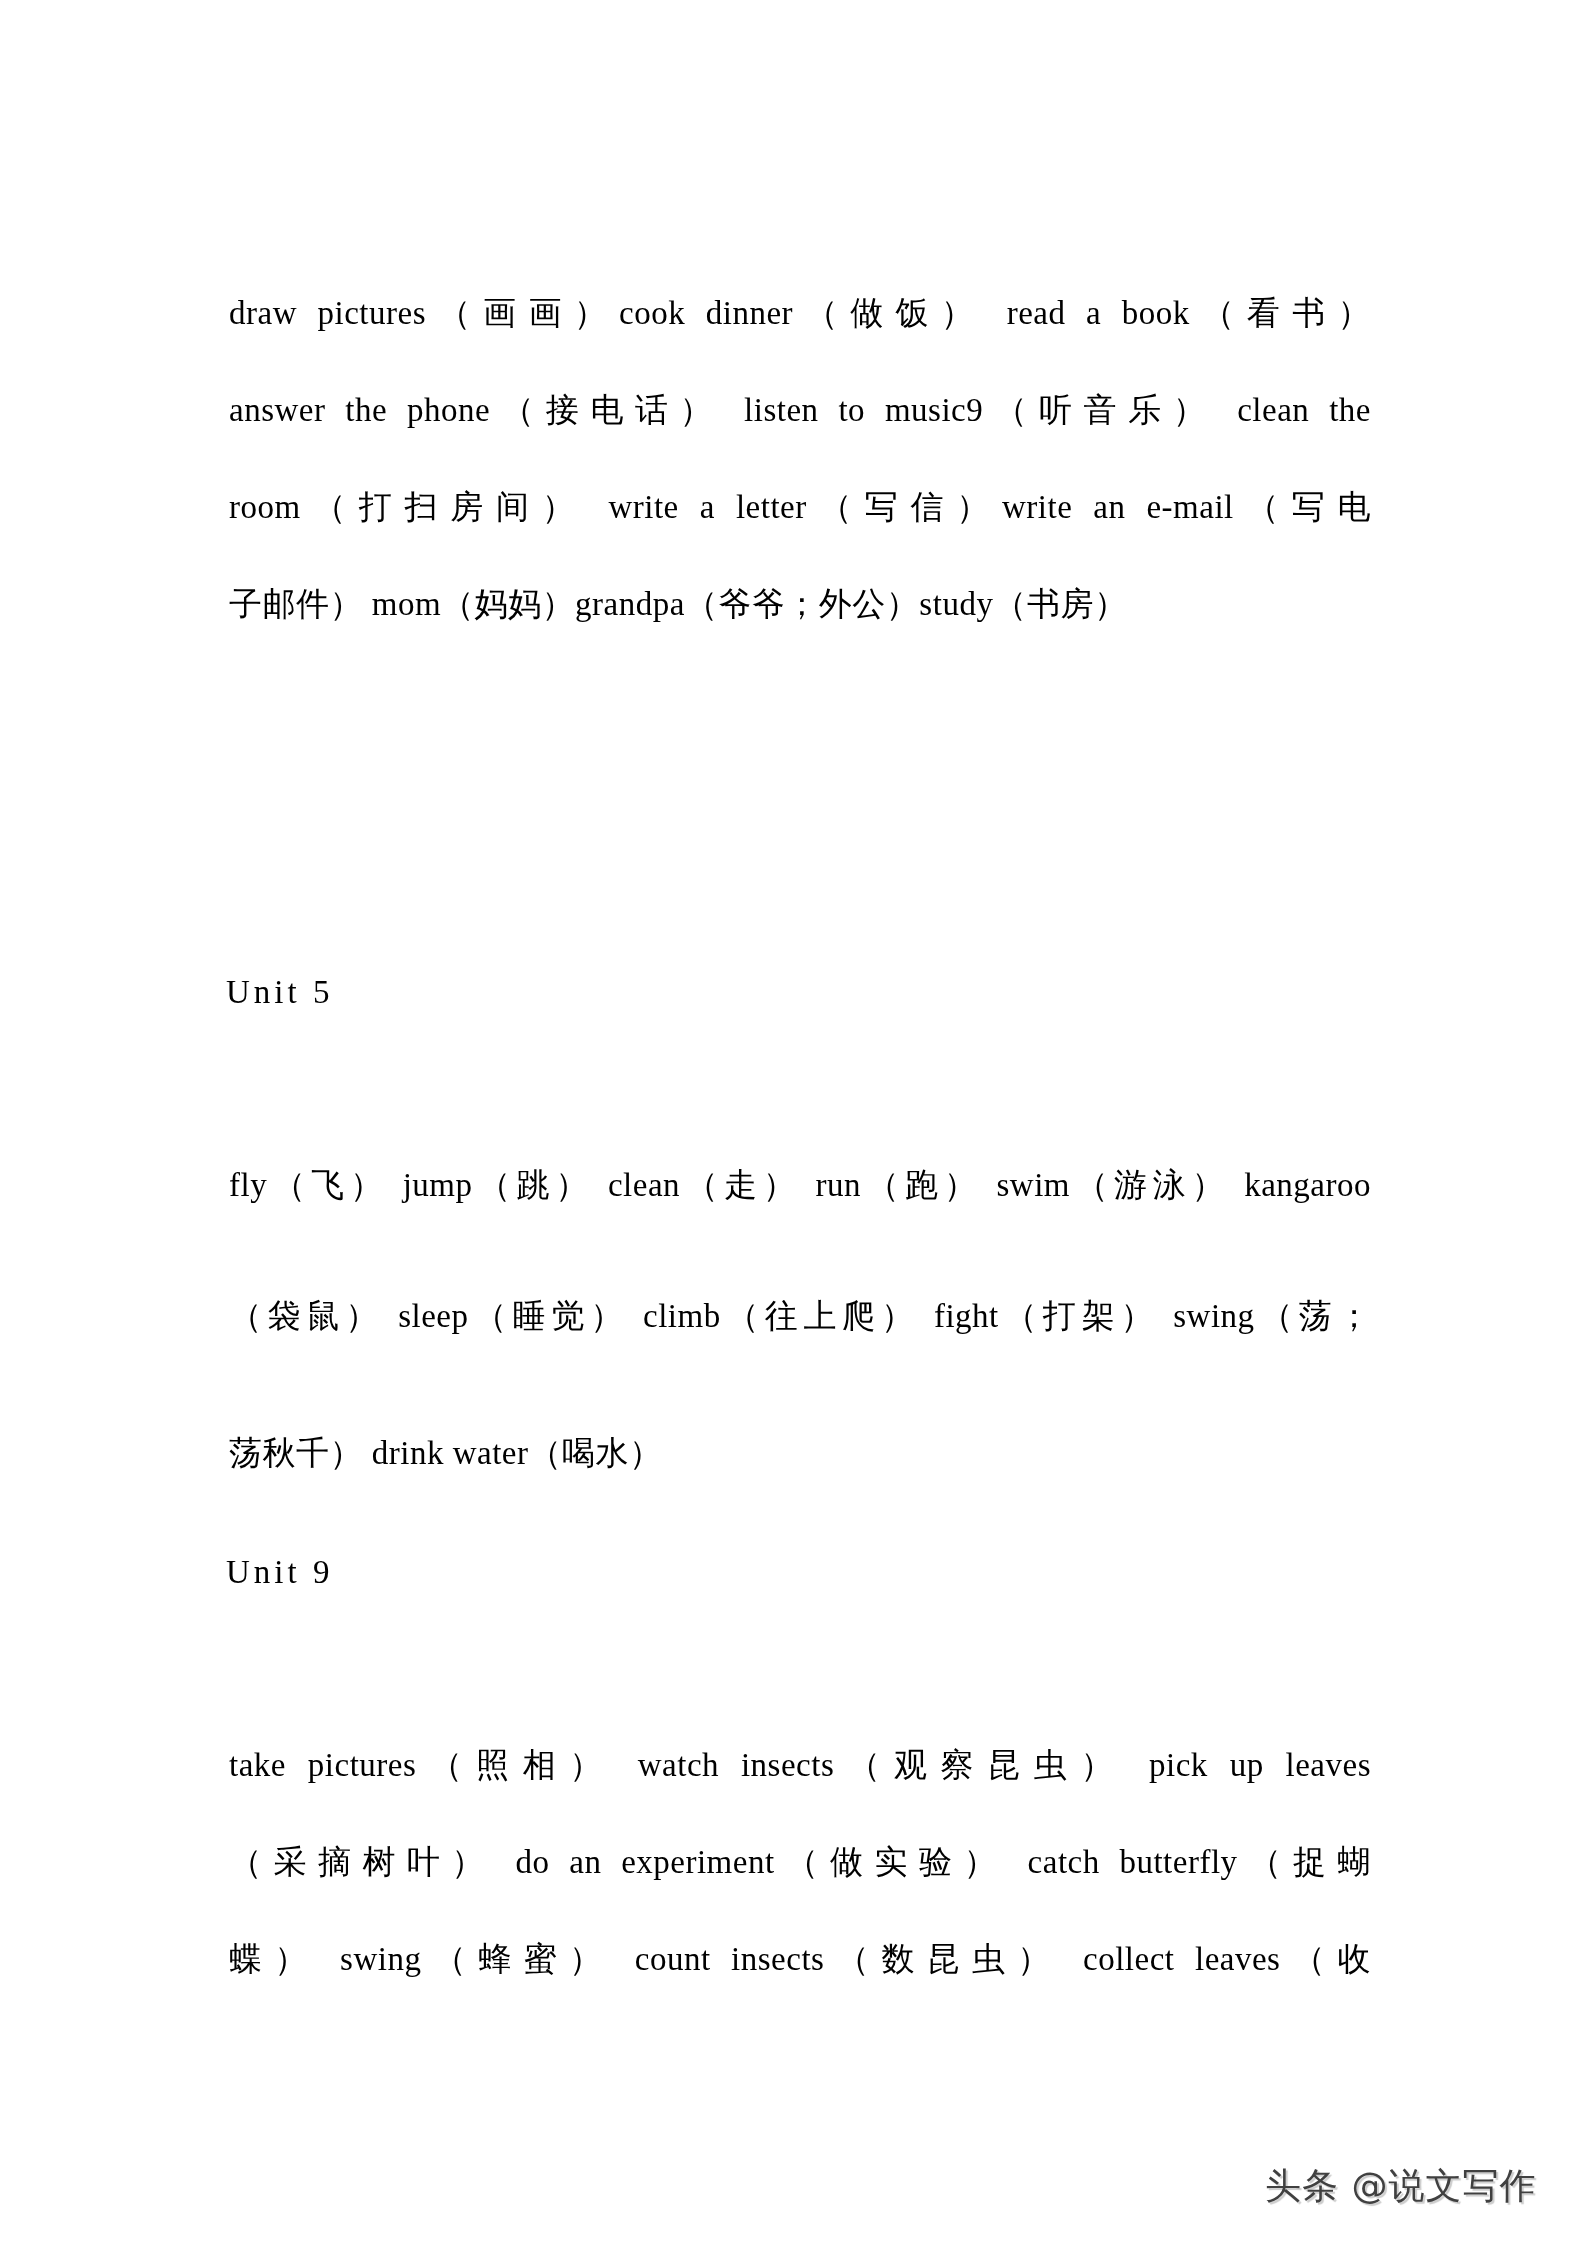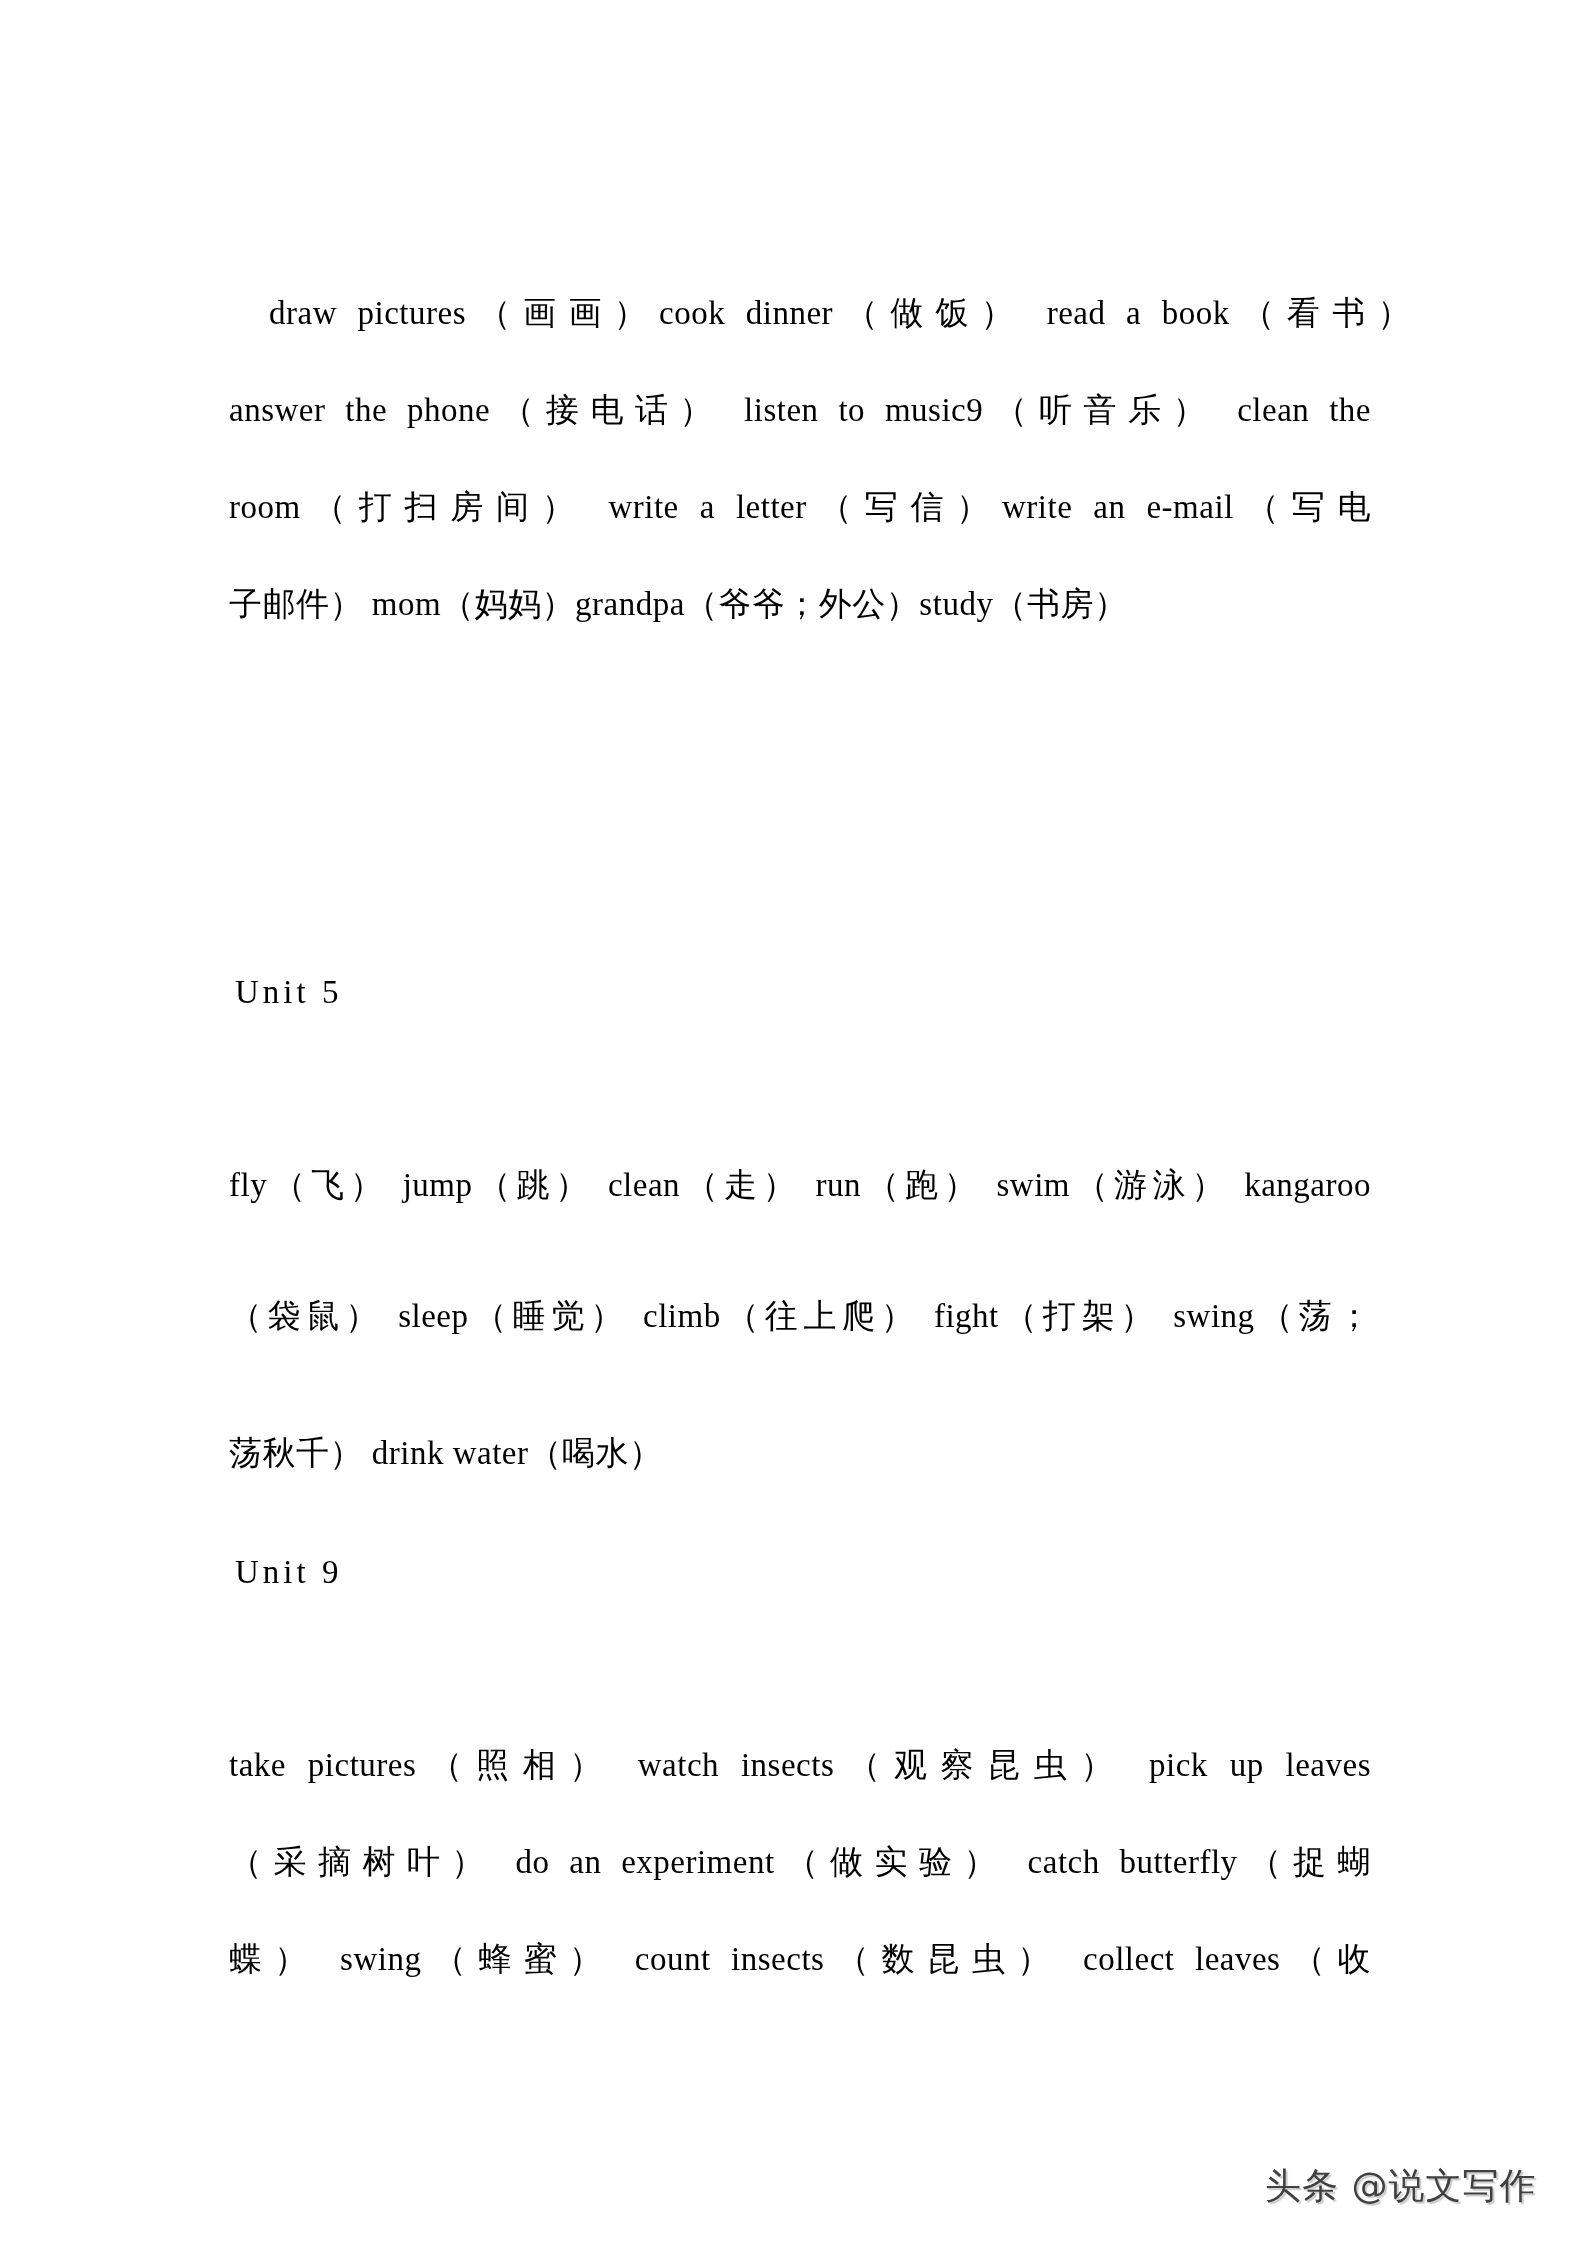--- a/index.html
+++ b/index.html
@@ -1,29 +1,29 @@
 <!DOCTYPE html>
 <html><head>
   <meta charset="utf-8">
   <style>
     html, body { margin: 0; padding: 0; background: #ffffff; }
     body { width: 1587px; height: 2245px; position: relative; overflow: hidden;
       font-family: "Liberation Serif", "DejaVu Serif", serif; color: #000; }
     .line { position: absolute; left: 229px; width: 1142px; font-size: 33px; line-height: 40px;
       white-space: nowrap; text-align: justify; text-align-last: justify; letter-spacing: 0.5px; }
     .line.last { text-align-last: left; }
-    .heading { position: absolute; left: 235px; font-size: 33px; line-height: 40px; letter-spacing: 4px; }
+    .heading { position: absolute; left: 226px; font-size: 33px; line-height: 40px; letter-spacing: 4px; }
     .watermark { position: absolute; left: 1265px; top: 2162px; font-family: "DejaVu Sans", sans-serif;
       font-size: 36px; color: #404040; text-shadow: 2px 2px 1px #ccc, -1px -1px 0 #fff; letter-spacing: 1px; }
   </style>
 </head>
 <body>
 
 <div>
-  <div class="line" style="top:293px;margin-left:40px;">draw pictures（画画）cook dinner（做饭） read a book（看书）</div>
+  <div class="line" style="top:293px;">draw pictures（画画）cook dinner（做饭） read a book（看书）</div>
   <div class="line" style="top:390px;">answer the phone（接电话） listen to music9（听音乐） clean the</div>
   <div class="line" style="top:487px;">room（打扫房间） write a letter（写信）write an e-mail（写电</div>
   <div class="line last" style="top:584px;">子邮件） mom（妈妈）grandpa（爷爷；外公）study（书房）</div>
 
   <div class="heading" style="top:972px;">Unit 5</div>
   <div class="line" style="top:1165px;">fly（飞） jump（跳） clean（走） run（跑） swim（游泳） kangaroo</div>
   <div class="line" style="top:1296px;">（袋鼠） sleep（睡觉） climb（往上爬） fight（打架） swing（荡；</div>
   <div class="line last" style="top:1433px;">荡秋千） drink water（喝水）</div>
 
   <div class="heading" style="top:1552px;">Unit 9</div>

